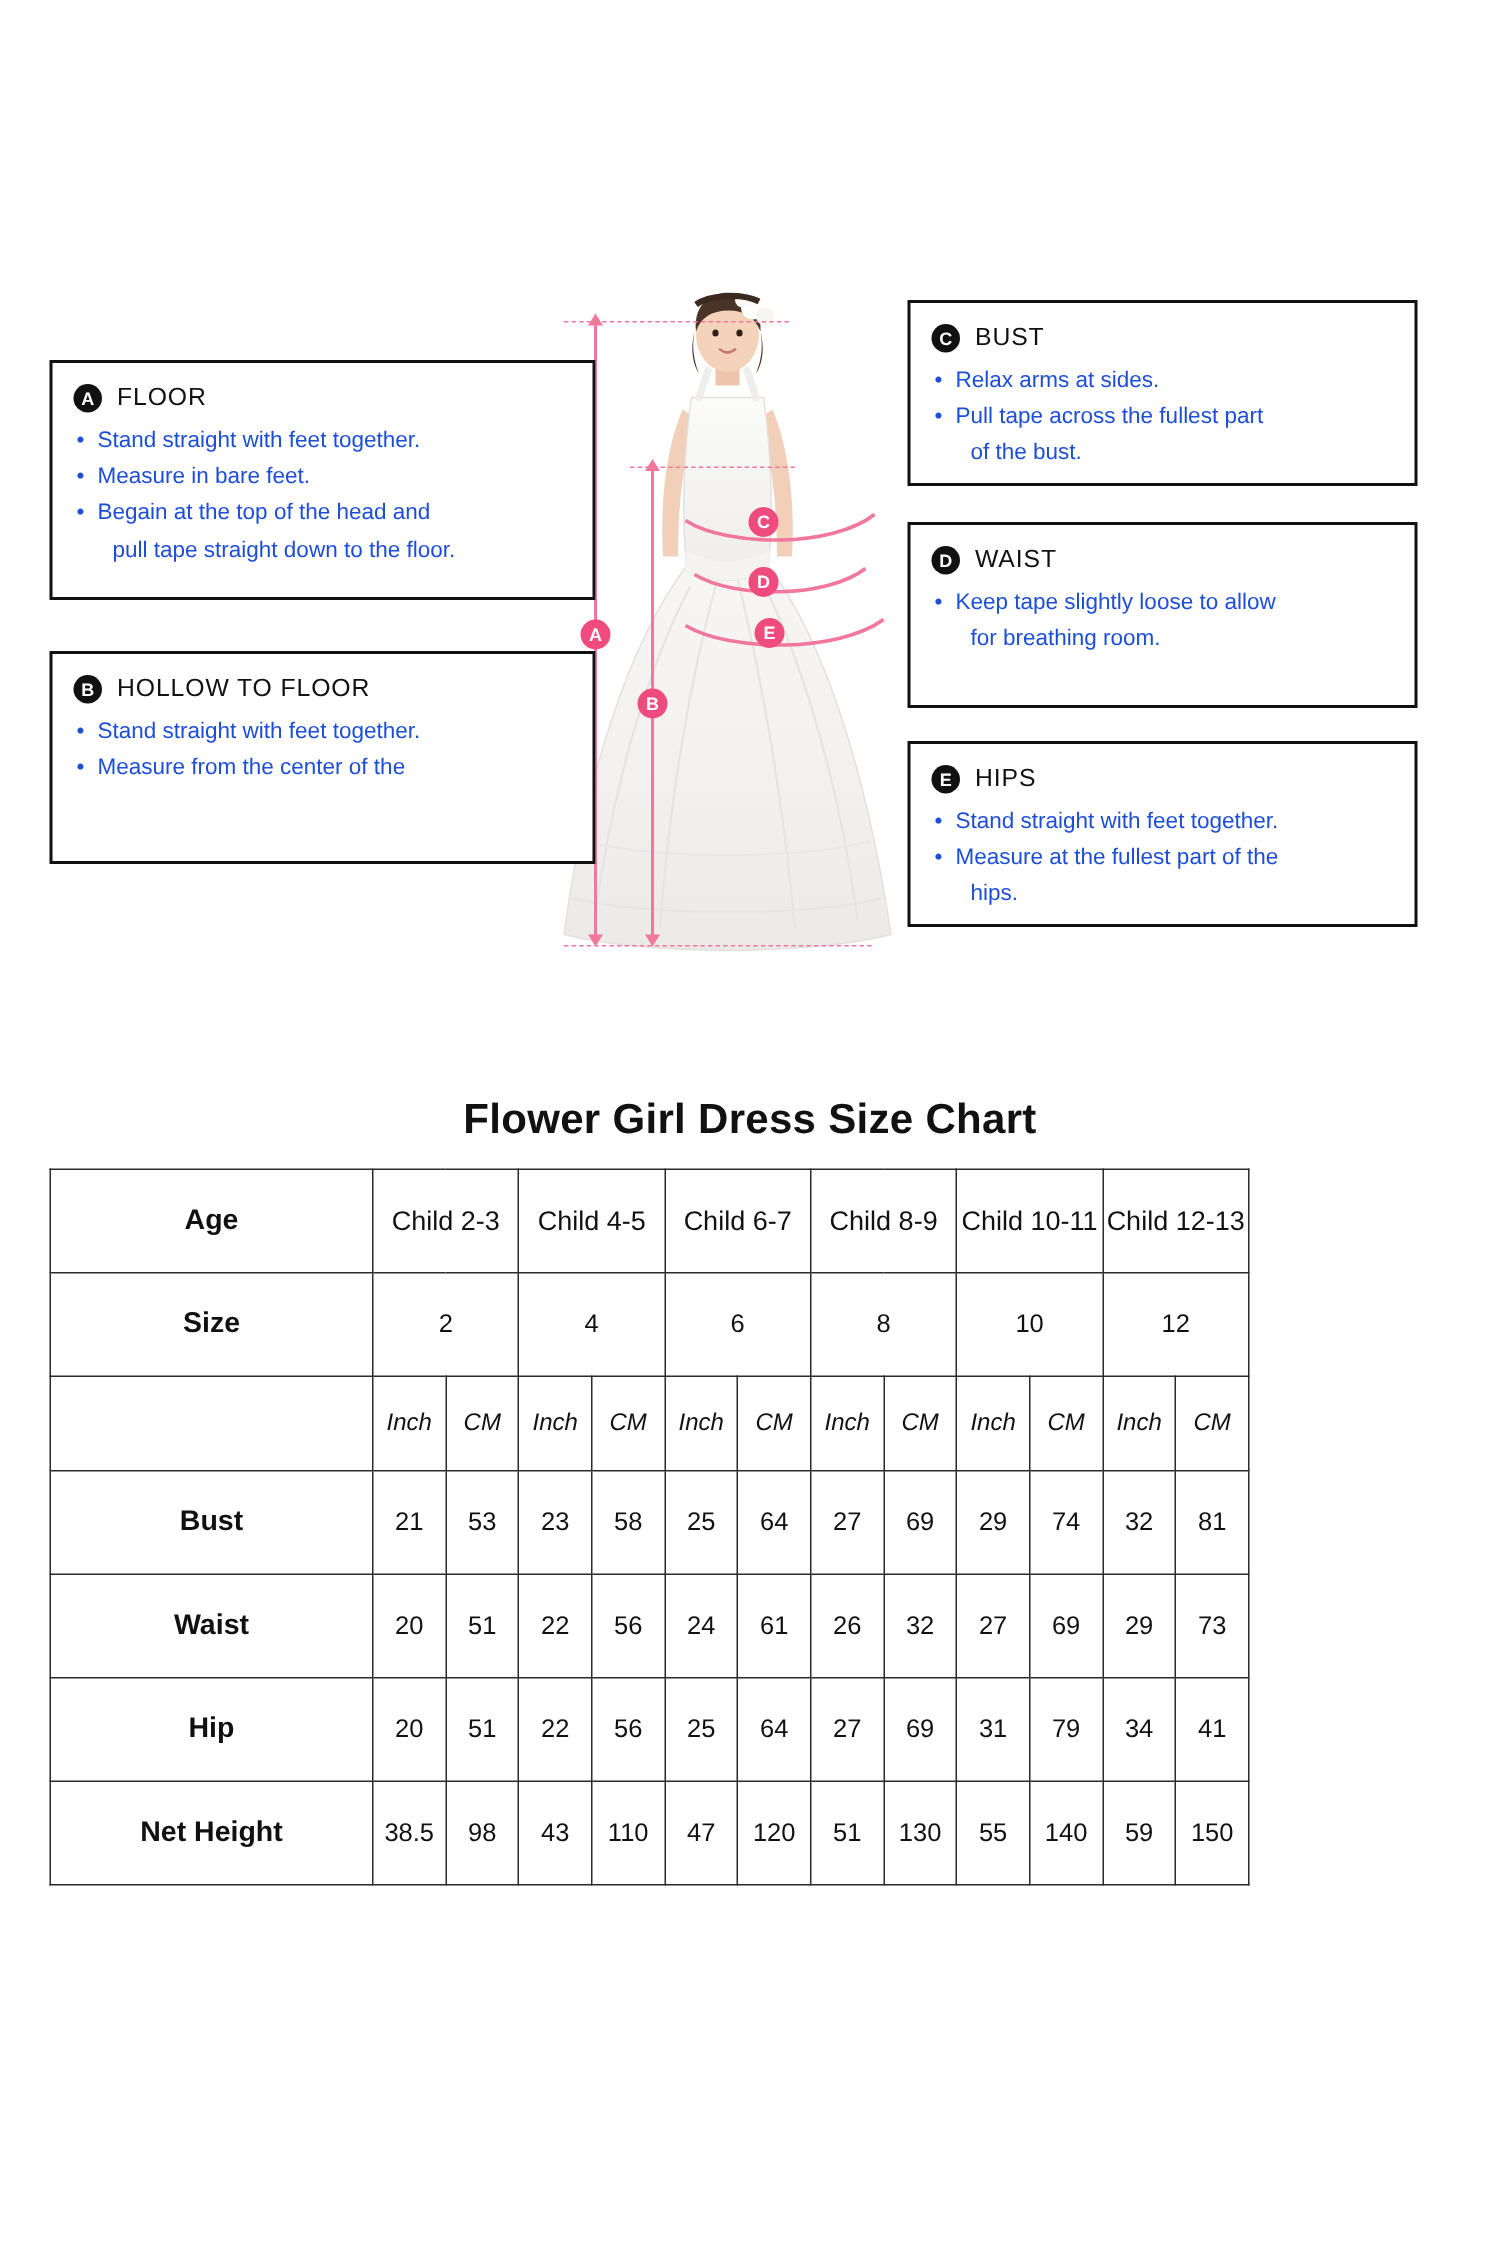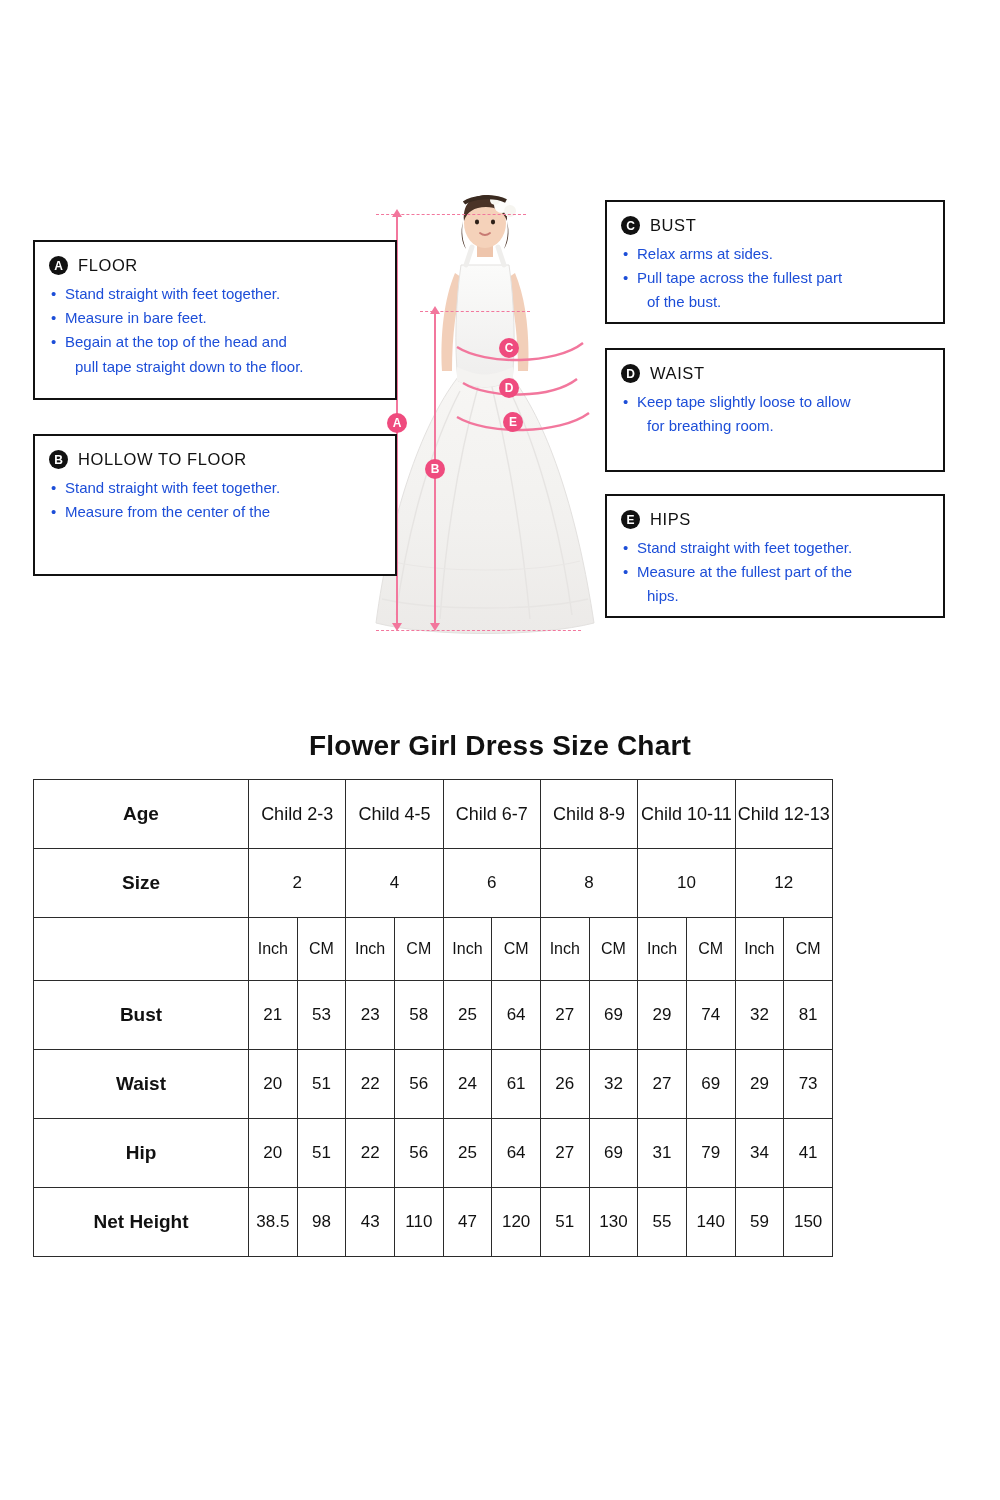--- a/index.html
+++ b/index.html
@@ -171,20 +171,21 @@
     font-weight: bold;
     font-size: 19px;
     width: 214px;
   }
   table.size-table .agehead {
     font-weight: normal;
     font-size: 18px;
   }
   table.size-table .unit {
     font-size: 16px;
+    font-style: italic;
   }
   table.size-table tr.unit-row td { height: 62px; }
 </style>
 </head>
 <body>
 
 <div id="diagram">
 
   <div id="model">
     <svg width="250" height="445" viewBox="0 0 250 445" xmlns="http://www.w3.org/2000/svg">

